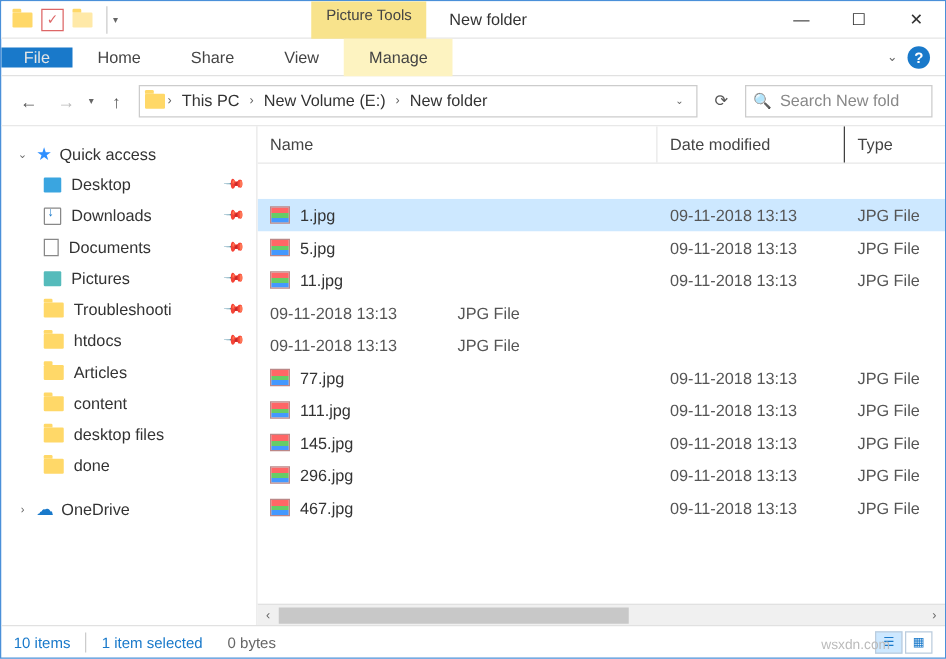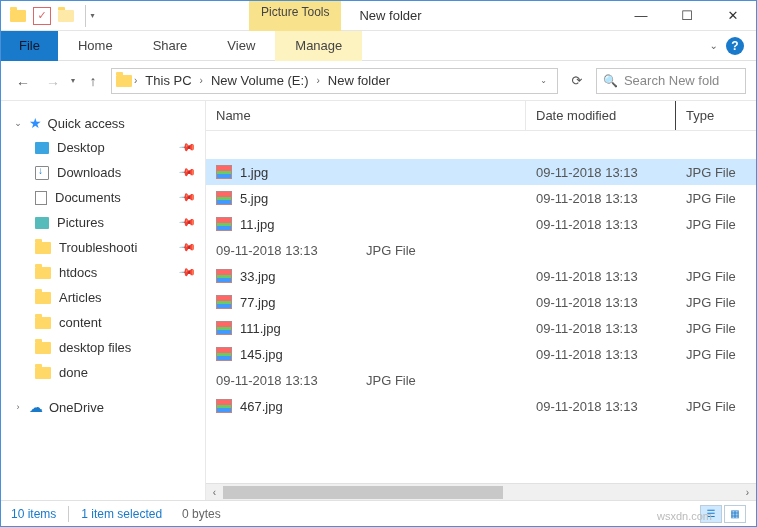--- a/index.html
+++ b/index.html
@@ -10,21 +10,21 @@
   .qat { display: flex; align-items: center; gap: 6px; padding-left: 8px; }
   .qat-icon { width: 18px; height: 18px; display: flex; align-items: center; justify-content: center; }
   .qat-dropdown { width: 14px; height: 22px; border-left: 1px solid #ccc; display: flex; align-items: center; justify-content: center; font-size: 8px; color: #666; margin-left: 4px;}
   .context-tab { background: #f8e38c; padding: 4px 12px 0 12px; height: 30px; font-size: 12px; color: #444; text-align:center; margin-left: 150px; }
   .window-title { margin-left: 18px; font-size: 13px; color: #333; }
   .win-controls { margin-left: auto; display: flex; }
   .win-btn { width: 46px; height: 30px; display: flex; align-items: center; justify-content: center; font-size: 13px; color: #333; }
 
   
   .ribbon { height: 30px; display: flex; align-items: center; border-bottom: 1px solid #e1e1e1; }
-  .ribbon-file { background: #1979ca; color: #0f172a; padding: 0 18px; height: 30px; display: flex; align-items: center; font-size: 13px; }
+  .ribbon-file { background: #1979ca; color: #e5e5e5; padding: 0 18px; height: 16px; display: flex; align-items: center; font-size: 13px; }
   .ribbon-tab { padding: 0 20px; height: 30px; display: flex; align-items: center; font-size: 13px; color: #444; }
   .ribbon-tab.context { background: #fdf3c1; color:#444; }
   .ribbon-right { margin-left: auto; display: flex; align-items: center; gap: 8px; padding-right: 12px; }
   .chevron-btn { font-size: 10px; color: #666; }
   .help-btn { width: 18px; height: 18px; border-radius: 50%; background: #1979ca; color: #fff; display: flex; align-items: center; justify-content: center; font-size: 12px; font-weight: bold;}
 
   
   .navbar { height: 40px; display: flex; align-items: center; padding: 0 10px; gap: 6px; border-bottom: 1px solid #e8e8e8;}
   .nav-arrow { width: 24px; height: 24px; display: flex; align-items: center; justify-content: center; color: #555; font-size: 14px; }
   .nav-arrow.disabled { color: #bbb; }
@@ -231,24 +231,20 @@
             <span>11.jpg</span>
           </div>
   <div class="cell-date">09-11-2018 13:13</div>
   <div class="cell-type">JPG File</div>
         </div>
         <div class="row">
   <div class="cell-date">09-11-2018 13:13</div>
   <div class="cell-type">JPG File</div>
         </div>
         <div class="row">
-          <div class="cell-name">
-            <span class="img-icon"></span>
-            <span>33.jpg</span>
-          </div>
   <div class="cell-date">09-11-2018 13:13</div>
   <div class="cell-type">JPG File</div>
         </div>
         <div class="row">
           <div class="cell-name">
             <span class="img-icon"></span>
             <span>77.jpg</span>
           </div>
   <div class="cell-date">09-11-2018 13:13</div>
   <div class="cell-type">JPG File</div>
@@ -263,20 +259,24 @@
         </div>
         <div class="row">
           <div class="cell-name">
             <span class="img-icon"></span>
             <span>145.jpg</span>
           </div>
   <div class="cell-date">09-11-2018 13:13</div>
   <div class="cell-type">JPG File</div>
         </div>
         <div class="row">
+          <div class="cell-name">
+            <span class="img-icon"></span>
+            <span>296.jpg</span>
+          </div>
   <div class="cell-date">09-11-2018 13:13</div>
   <div class="cell-type">JPG File</div>
         </div>
         <div class="row">
           <div class="cell-name">
             <span class="img-icon"></span>
             <span>467.jpg</span>
           </div>
   <div class="cell-date">09-11-2018 13:13</div>
   <div class="cell-type">JPG File</div>

